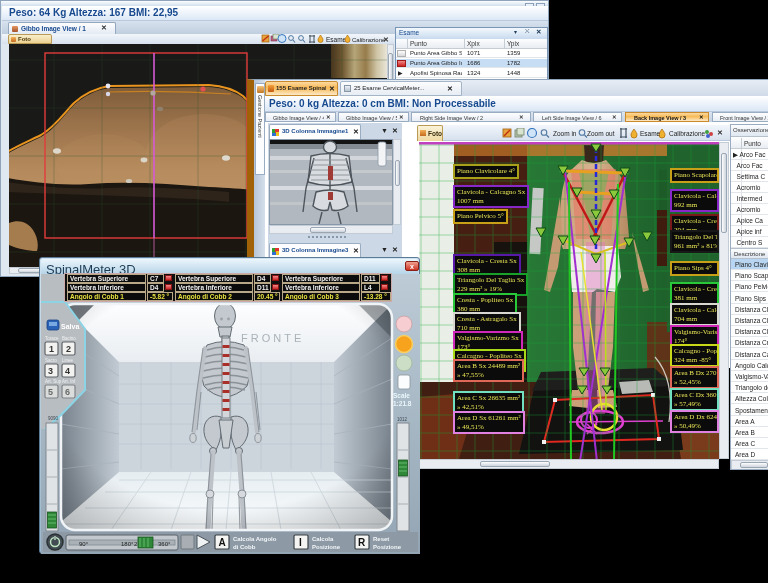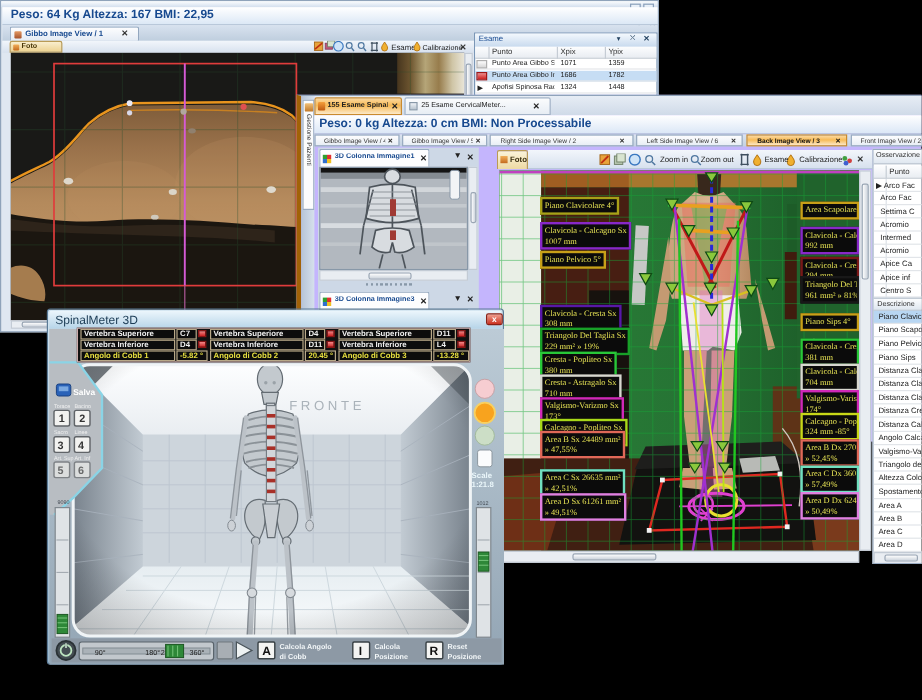--- a/index.html
+++ b/index.html
@@ -168,21 +168,21 @@
     </div>
     <div class="abs" style="left:0;top:41px;width:151px;height:9px;border-bottom:1px solid #e4e7ea">
       <span class="abs" style="left:2px;top:0px;font-size:6px;color:#222">▶</span>
       <span class="abs" style="left:14px;top:1px;width:52px;font-size:6px;color:#222;white-space:nowrap;overflow:hidden">Apofisi Spinosa Rachide</span>
       <span class="abs" style="left:71px;top:1px;font-size:6px;color:#222">1324</span>
       <span class="abs" style="left:111px;top:1px;font-size:6px;color:#222">1448</span>
     </div>
   </div>
 </div>
 
-<div class="win" id="w2" style="left:247px;top:79px;width:521px;height:289px;background:#c4b5fd;border-top:1px solid #8fa3ba;border-left:4px solid #a16207;z-index:2">
+<div class="win" id="w2" style="left:247px;top:79px;width:521px;height:289px;background:#ffffff;border-top:1px solid #8fa3ba;border-left:7px solid #a16207;z-index:2">
 
   <div class="abs" style="left:0;top:0;width:11px;height:391px;background:linear-gradient(90deg,#b6c4d6,#d6e0ec)"></div>
   <div class="abs" style="left:1px;top:3px;width:10px;height:92px;background:#fbfcfd;border:1px solid #9aacc2">
     <div class="abs" style="left:1px;top:2px;width:7px;height:7px;background:linear-gradient(#f2c27a,#c07828);border-radius:1px"></div>
     <div class="abs" style="left:1px;top:11px;font-size:5.5px;color:#333;writing-mode:vertical-rl;white-space:nowrap">Gestione Pazienti</div>
   </div>
 
   <div class="abs" style="left:11px;top:0;width:510px;height:16px;background:linear-gradient(#e7edf5,#cfdae8)"></div>
   <div class="abs" style="left:11px;top:1px;width:73px;height:15px;background:linear-gradient(#fcd9a0,#f7b955 45%,#fce9c8);border:1px solid #c98a2e;border-radius:2px 2px 0 0">
     <div class="abs" style="left:2px;top:3px;width:6px;height:7px;background:linear-gradient(#f5a03c,#c05a10);border-radius:1px"></div>
@@ -475,21 +475,21 @@
     <div class="lbl" style="left:34px;top:112px;border:2px solid #5818a8">Clavicola - Cresta Sx<br>308 mm</div>
     <div class="lbl" style="left:34px;top:131px;border:2px solid #18a028">Triangolo Del Taglia Sx<br>229 mm² » 19%</div>
     <div class="lbl" style="left:34px;top:151px;border:2px solid #28c838">Cresta - Popliteo Sx<br>380 mm</div>
     <div class="lbl" style="left:34px;top:170px;border:2px solid #d8d8d0">Cresta - Astragalo Sx<br>710 mm</div>
     <div class="lbl" style="left:34px;top:189px;border:2px solid #d028b8">Valgismo-Varizmo Sx<br>173°</div>
     <div class="lbl" style="left:34px;top:207px;border:2px solid #a8d818">Calcagno - Popliteo Sx<br>331 mm -94°</div>
     <div class="lbl" style="left:34px;top:217px;border:2px solid #e06858">Area B Sx 24489 mm²<br>» 47,55%</div>
     <div class="lbl" style="left:34px;top:249px;border:2px solid #70e0c0">Area C Sx 26635 mm²<br>» 42,51%</div>
     <div class="lbl" style="left:34px;top:269px;border:2px solid #e080e0">Area D Sx 61261 mm²<br>» 49,51%</div>
     
-    <div class="lbl" style="left:251px;top:26px;width:49px;border:2px solid #c8a018">Area Scapolare</div>
+    <div class="lbl" style="left:251px;top:26px;width:49px;border:2px solid #c8a018">Piano Scapolare</div>
     <div class="lbl" style="left:251px;top:47px;width:49px;border:2px solid #8828c8">Clavicola - Calca<br>992 mm</div>
     <div class="lbl" style="left:251px;top:72px;width:49px;border:2px solid #781818">Clavicola - Crest<br>294 mm</div>
     <div class="lbl" style="left:251px;top:88px;width:49px;border:2px solid #181818">Triangolo Del Ta<br>961 mm² » 81%</div>
     <div class="lbl" style="left:251px;top:119px;width:49px;border:2px solid #c8a018">Piano Sips 4°</div>
     <div class="lbl" style="left:251px;top:140px;width:49px;border:2px solid #28c838">Clavicola - Crest<br>381 mm</div>
     <div class="lbl" style="left:251px;top:161px;width:49px;border:2px solid #d8d8d0">Clavicola - Calca<br>704 mm</div>
     <div class="lbl" style="left:251px;top:183px;width:49px;border:2px solid #d028b8">Valgismo-Varism<br>174°</div>
     <div class="lbl" style="left:251px;top:202px;width:49px;border:2px solid #c8d818">Calcagno - Popli<br>324 mm -85°</div>
     <div class="lbl" style="left:251px;top:224px;width:49px;border:2px solid #e06858">Area B Dx 2701<br>» 52,45%</div>
     <div class="lbl" style="left:251px;top:246px;width:49px;border:2px solid #70e0c0">Area C Dx 3601<br>» 57,49%</div>
@@ -544,21 +544,21 @@
     <div class="drow" style="top:324px">Area D</div>
     <div class="scroll abs" style="left:0px;top:335px;width:43px;height:10px">
         <div class="thumbh abs" style="left:8px;top:1px;width:28px;height:6px"></div>
       </div>
   </div>
 </div>
 
 <div class="win" id="w3" style="left:39px;top:257px;width:381px;height:297px;background:linear-gradient(#cfe2ef,#9db8cc);border:1px solid #5a7a96;border-radius:3px;z-index:3">
 
   <div class="abs" style="left:1px;top:1px;width:377px;height:15px;background:linear-gradient(#ecf6fc,#b6d4e8);border-radius:2px 2px 0 0">
-    <span class="abs" style="left:5px;top:3px;font-size:10px;color:#1c3c55">SpinalMeter 3D</span>
+    <span class="abs" style="left:5px;top:3px;font-size:13px;color:#1c3c55">SpinalMeter 3D</span>
     <div class="abs" style="left:364px;top:2px;width:14px;height:10px;background:linear-gradient(#f0a090,#cc3322);border:1px solid #8a2015;border-radius:2px;color:#fff;font-size:7px;font-weight:bold;text-align:center;line-height:9px">x</div>
   </div>
 
   <svg class="abs" style="left:1px;top:16px" width="379" height="280" viewBox="0 0 379 280">
     <defs>
       <linearGradient id="w3body" x1="0" y1="0" x2="0" y2="1">
           <stop offset="0" stop-color="#bccbd6"></stop>
           <stop offset="1" stop-color="#93a5b4"></stop>
         </linearGradient>
       <linearGradient id="ceil" x1="0" y1="0" x2="0" y2="1">

